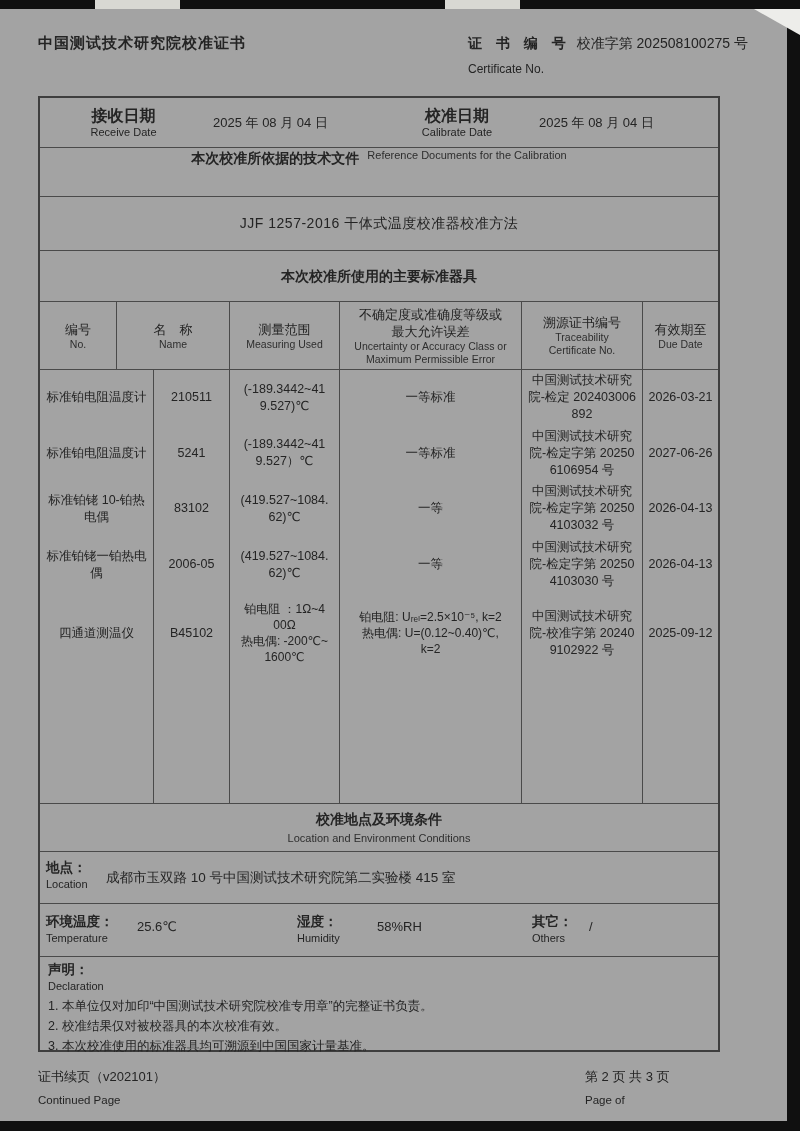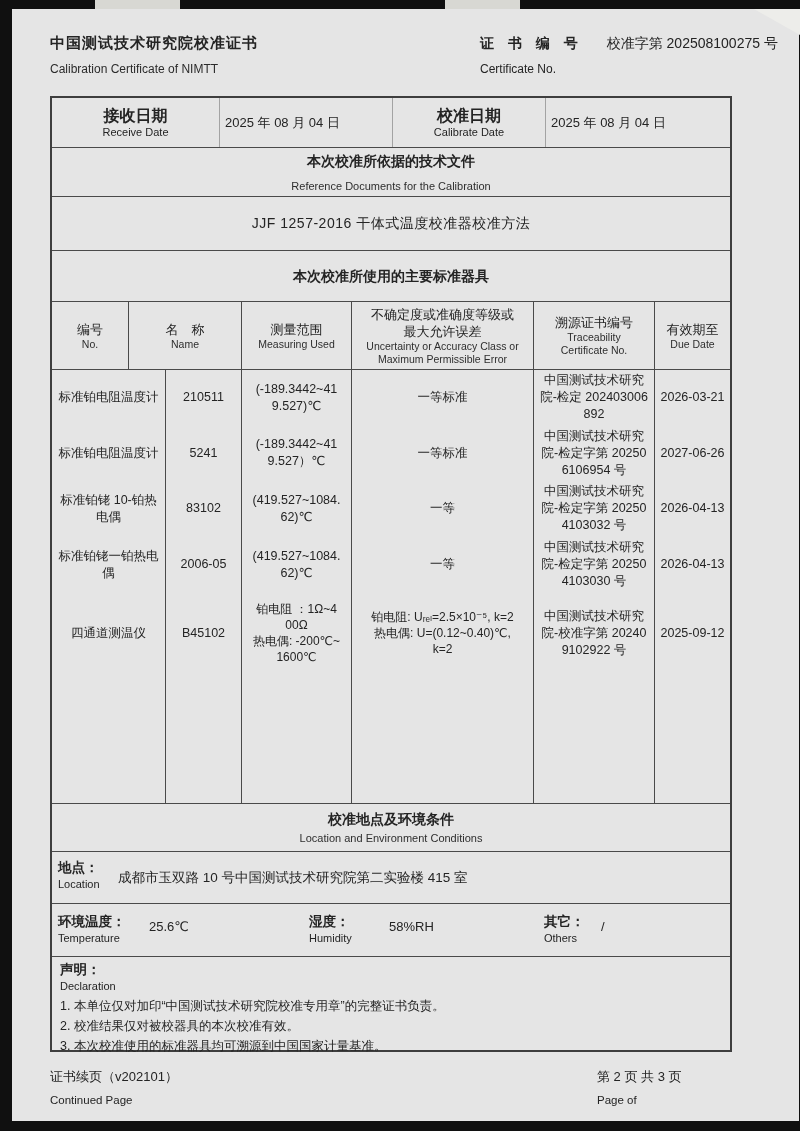--- a/index.html
+++ b/index.html
@@ -2,33 +2,33 @@
 <html><head>
 <meta charset="utf-8">
 <style>
   html,body{margin:0;padding:0;}
   body{
     width:800px;height:1131px;position:relative;overflow:hidden;
     background:#101010;
     font-family:"Liberation Sans","DejaVu Sans",sans-serif;
     color:#242424;
   }
-  .page{position:absolute;left:12px;top:9px;width:787px;height:1112px;background:#e5e5e5;}
+  .page{position:absolute;left:0;top:9px;width:787px;height:1112px;background:#a3a3a3;}
   .scan-notch{position:absolute;background:#d8d8d3;}
   .scan-glare{position:absolute;right:0;top:9px;width:46px;height:26px;background:#ededea;
     clip-path:polygon(0 0,100% 0,100% 100%);}
   .content{position:absolute;left:38px;top:24px;width:682px;}
 
   
   .hdr{position:relative;height:54px;}
   .hdr-title-cn{font-size:15px;font-weight:bold;letter-spacing:1px;line-height:20px;}
   .hdr-title-en{font-size:12px;line-height:16px;margin-top:8px;color:#2b2b2b;}
   .hdr-cert{position:absolute;left:430px;top:0;}
   .hdr-cert-cn{font-size:14px;line-height:20px;white-space:nowrap;}
-  .hdr-cert-cn .lbl{font-weight:bold;letter-spacing:5px;margin-right:24px;}
+  .hdr-cert-cn .lbl{font-weight:bold;letter-spacing:5px;margin-right:6px;}
   .hdr-cert-en{font-size:12px;line-height:16px;margin-top:8px;}
 
   
   .box{border:2px solid #3e3e3e;width:682px;box-sizing:border-box;margin-top:9px;}
   .sec{box-sizing:border-box;}
   .sec + .sec{border-top:1px solid #4a4a4a;}
   .cline{font-size:14px;font-weight:bold;line-height:20px;text-align:center;}
   .eline{font-size:11px;line-height:15px;text-align:center;color:#2e2e2e;}
 
   
@@ -36,21 +36,21 @@
   .dcell{box-sizing:border-box;display:flex;flex-direction:column;justify-content:center;align-items:center;}
   .dcell + .dcell{border-left:1px solid #a3a3a3;}
   .dc1{width:167px;}
   .dc2{width:173px;align-items:flex-start;padding-left:5px;}
   .dc3{width:153px;}
   .dc4{flex:1;align-items:flex-start;padding-left:5px;}
   .dlab-cn{font-size:16px;font-weight:bold;line-height:19px;}
   .dlab-en{font-size:11px;line-height:14px;}
   .dval{font-size:13px;}
 
-  .sec-title{height:49px;display:flex;flex-direction:column;justify-content:center;gap:8px;}
+  .sec-title{height:49px;display:flex;flex-direction:row;justify-content:center;gap:8px;}
   .sec-jjf{height:54px;display:flex;align-items:center;justify-content:center;}
   .jjf-text{font-size:14px;letter-spacing:0.5px;}
   .sec-std-title{height:51px;display:flex;flex-direction:column;justify-content:center;gap:2px;}
 
   
   .thead{display:flex;height:68px;}
   .th{box-sizing:border-box;display:flex;flex-direction:column;justify-content:center;align-items:center;text-align:center;}
   .th + .th{border-left:1px solid #4a4a4a;}
   .th-cn{font-size:13px;line-height:17px;white-space:pre-line;}
   .th-en{font-size:10.5px;line-height:13px;white-space:pre-line;color:#2e2e2e;}
@@ -90,21 +90,20 @@
   .f-right{position:absolute;left:547px;top:0;}
 </style>
 </head>
 <body>
 
 <div class="page">
   <div class="content">
 
     <div class="hdr">
       <div class="hdr-title-cn">中国测试技术研究院校准证书</div>
-      <div class="hdr-title-en">Calibration Certificate of NIMTT</div>
       <div class="hdr-cert">
         <div class="hdr-cert-cn">
           <span class="lbl">证 书 编 号</span><span>校准字第 202508100275 号</span>
         </div>
         <div class="hdr-cert-en">Certificate No.</div>
       </div>
     </div>
 
     <div class="box">
 

